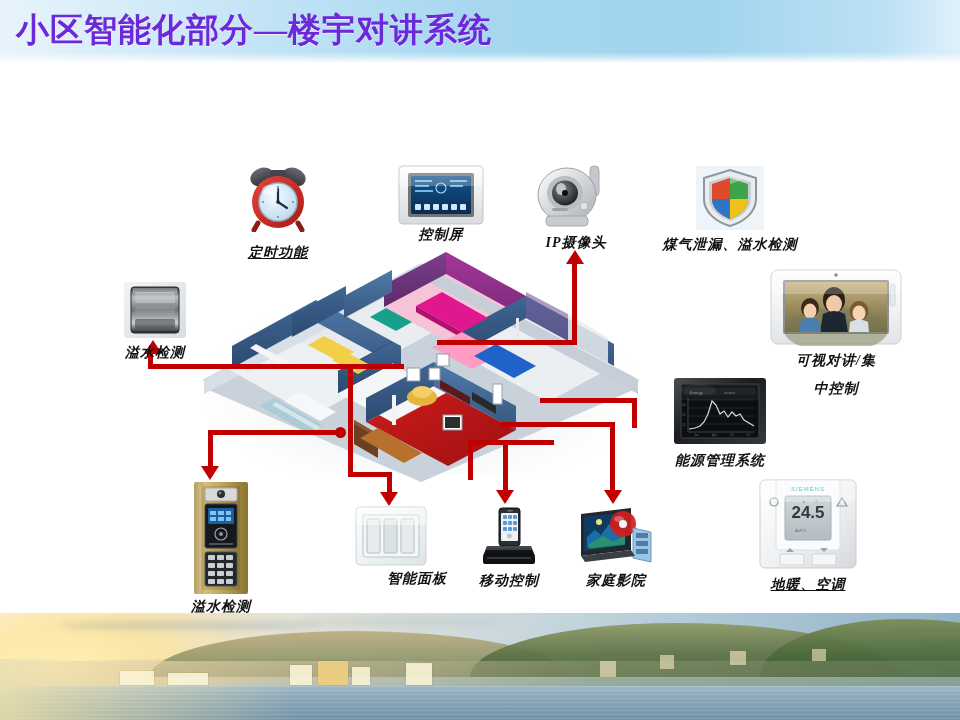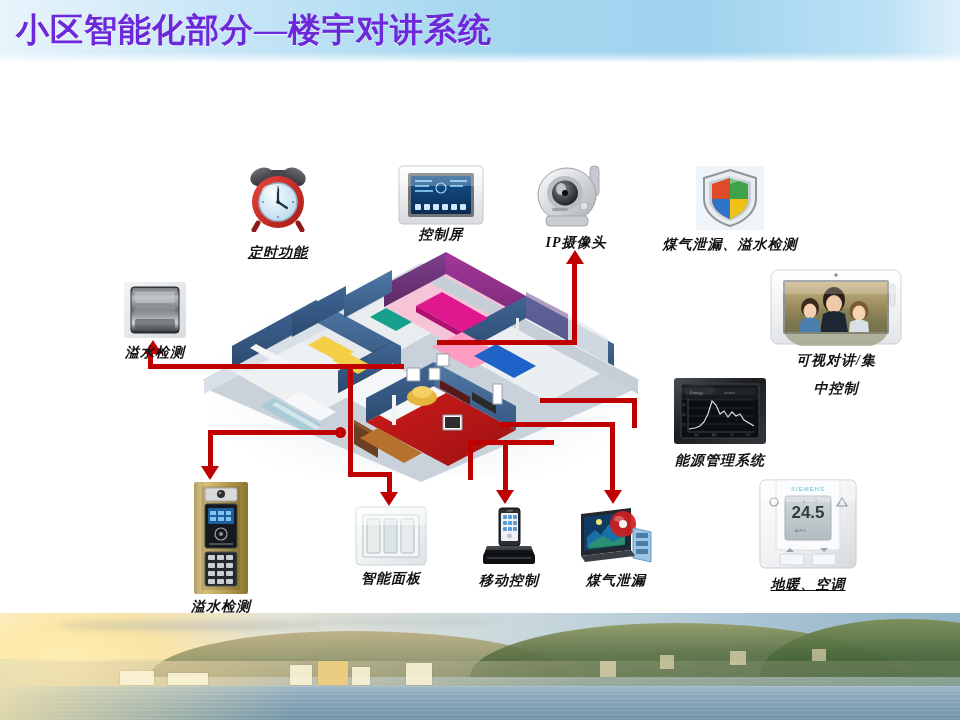--- a/index.html
+++ b/index.html
@@ -535,21 +535,21 @@
             <stop offset="1" stop-color="#dde4e6"></stop>
         </linearGradient>
       </defs>
       <rect x="1" y="1" width="70" height="58" rx="4" fill="url(#panelg)" stroke="#ccd4d6"></rect>
       <rect x="8" y="9" width="56" height="42" rx="2" fill="#f4f7f8" stroke="#b9c3c6"></rect>
       <rect x="12" y="13" width="13" height="34" rx="1.5" fill="#e6ebec" stroke="#b3bdc0"></rect>
       <rect x="29" y="13" width="13" height="34" rx="1.5" fill="#dce3e5" stroke="#b3bdc0"></rect>
       <rect x="46" y="13" width="13" height="34" rx="1.5" fill="#e6ebec" stroke="#b3bdc0"></rect>
       <rect x="1" y="1" width="70" height="18" rx="4" fill="#fff" opacity=".45"></rect>
     </svg>
-    <div class="label" style="top:62px;">智能面板</div>
+    <div class="label" style="top:62px;margin-left:26px;">智能面板</div>
   </div>
 
   <div class="node" style="left:470px;top:506px;width:78px;height:88px;">
     <svg width="64" height="62" viewBox="0 0 64 62" style="position:absolute;left:7px;top:0;">
       <defs>
         <linearGradient id="dockg" x1="0" y1="0" x2="0" y2="1">
           <stop offset="0" stop-color="#4c5055"></stop>
             <stop offset=".3" stop-color="#17191c"></stop>
             <stop offset="1" stop-color="#0a0b0d"></stop>
         </linearGradient>
@@ -596,21 +596,21 @@
       <ellipse cx="40" cy="15" rx="5" ry="3" fill="#fff" opacity=".3"></ellipse>
       <path d="M54 24 L72 28 L72 58 L54 54 Z" fill="#9cc4e4"></path>
       <path d="M54 24 L72 28 L72 58 L54 54 Z" fill="none" stroke="#6d9cc2"></path>
       <g fill="#4a7ea8">
         <rect x="57" y="29" width="12" height="5"></rect>
           <rect x="57" y="37" width="12" height="5"></rect>
           <rect x="57" y="45" width="12" height="5"></rect>
       </g>
       <polygon points="2,52 52,46 56,52 6,58" fill="#3a4046"></polygon>
     </svg>
-    <div class="label" style="top:66px;">煤气泄漏</div>
+    <div class="label" style="top:66px;">家庭影院</div>
   </div>
 
   <div class="panorama">
     <div class="pano-sky"></div>
     <div class="pano-glow"></div>
     <div class="pano-cloud" style="left:60px;top:8px;width:260px;"></div>
     <div class="pano-cloud" style="left:300px;top:4px;width:200px;opacity:.5;"></div>
     <div class="pano-hill h1"></div>
     <div class="pano-hill h2"></div>
     <div class="pano-hill h3"></div>

